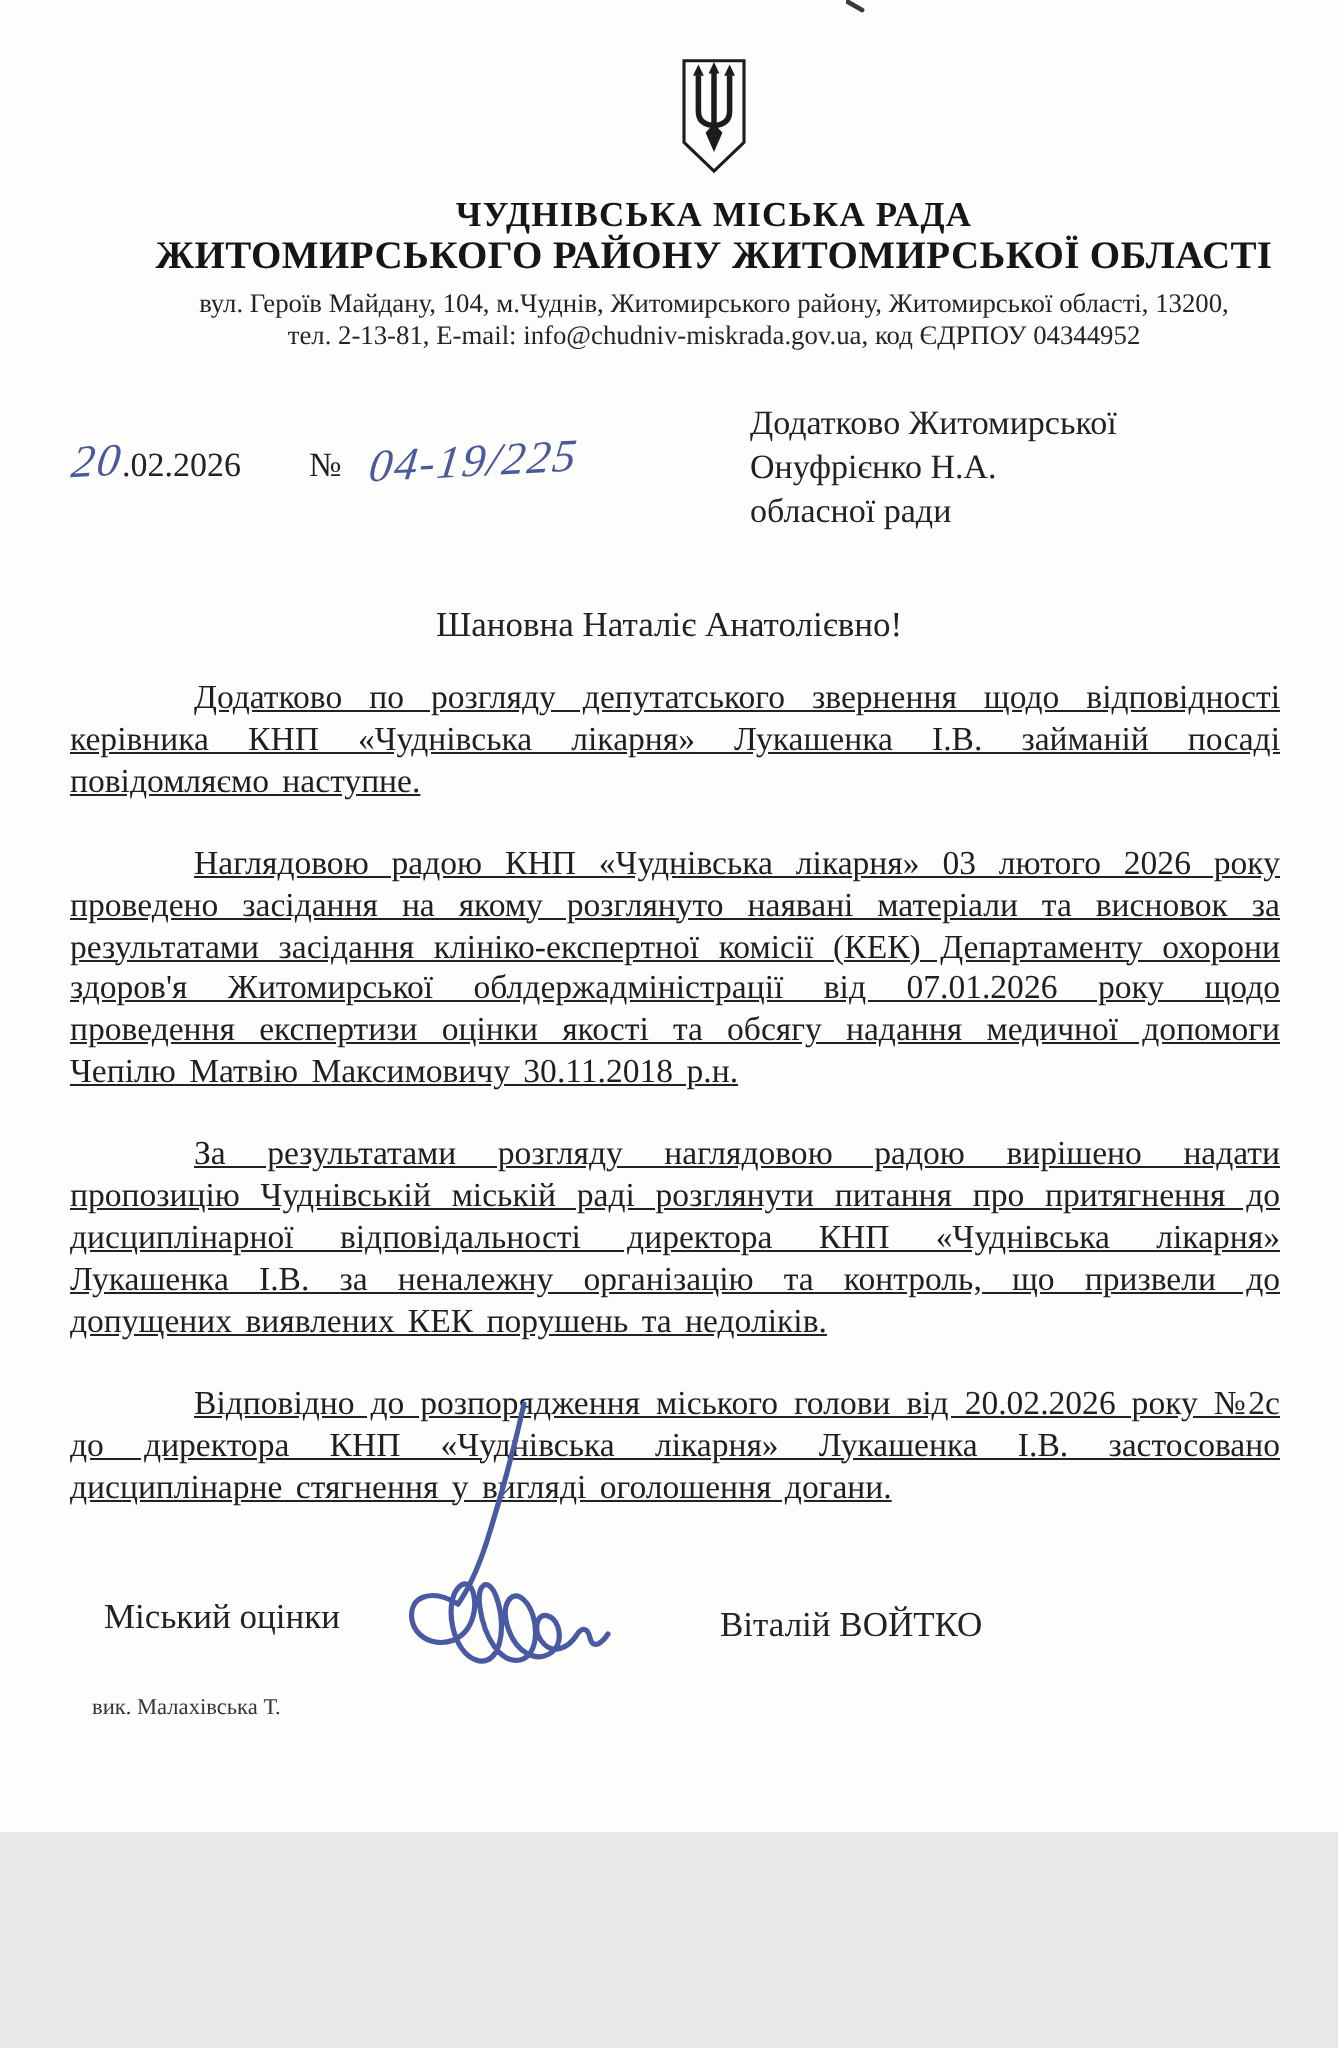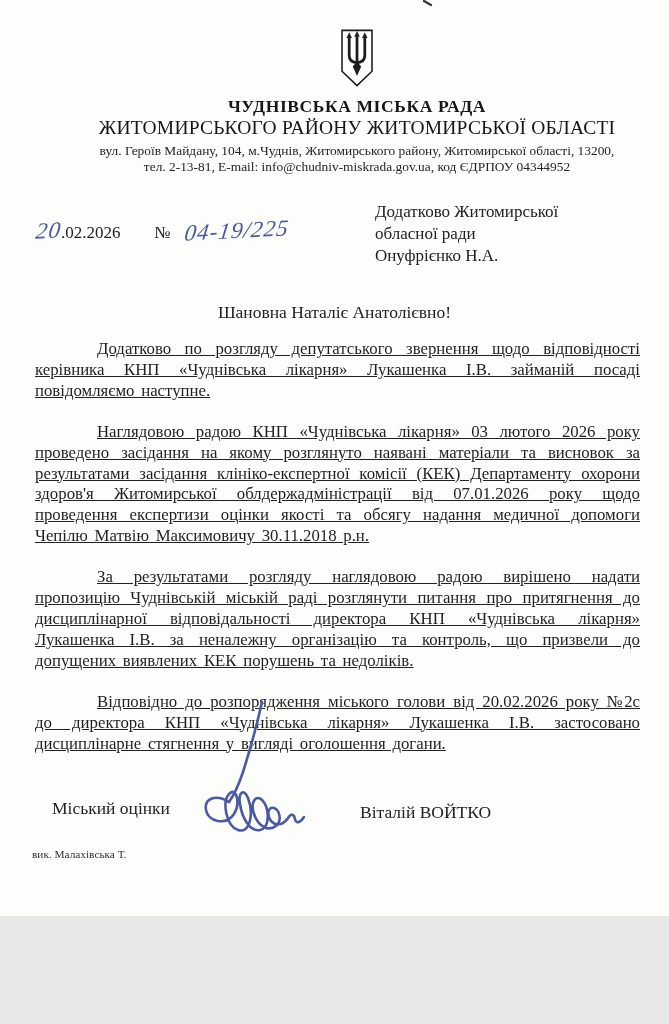--- a/index.html
+++ b/index.html
@@ -30,21 +30,21 @@
     height: 60px;
   }
   .org-name-1 {
     margin-top: 4px;
     font-weight: bold;
     font-size: 17.5px;
     letter-spacing: 0.6px;
     color: #161616;
   }
   .org-name-2 {
-    font-weight: normal;
+    font-weight: bold;
     font-size: 19.5px;
     letter-spacing: 0.2px;
     color: #161616;
   }
   .org-address {
     margin-top: 4px;
     font-size: 13.4px;
     line-height: 1.2;
     color: #242424;
   }
@@ -130,21 +130,21 @@
   .signature-scrawl {
     position: absolute;
     left: 198px;
     top: 700px;
     width: 120px;
     height: 145px;
   }
   
   .executor {
     position: absolute;
-    left: 32px;
+    left: 46px;
     top: 848px;
     font-size: 11.3px;
     color: #333;
   }
   
   .pen-tick {
     position: absolute;
     left: 423px;
     top: 0;
     width: 10px;
@@ -185,22 +185,22 @@
 
   <div class="ref-line">
     <span class="ink">20</span>
     <span class="ref-date-typed">.02.2026</span>
     <span class="ref-no-label">№</span>
     <span class="ink">04-19/225</span>
   </div>
 
   <div class="addressee">
     <div>Додатково Житомирської</div>
+    <div>Онуфрієнко Н.А.</div>
     <div>обласної ради</div>
-    <div>Онуфрієнко Н.А.</div>
   </div>
 
   <div class="salutation">Шановна Наталіє Анатолієвно!</div>
 
   <div class="body-text">
     <p>Додатково по розгляду депутатського звернення щодо відповідності керівника КНП «Чуднівська лікарня» Лукашенка І.В. займаній посаді повідомляємо наступне.</p>
     <p>Наглядовою радою КНП «Чуднівська лікарня» 03 лютого 2026 року проведено засідання на якому розглянуто наявані матеріали та висновок за результатами засідання клініко-експертної комісії (КЕК) Департаменту охорони здоров'я Житомирської облдержадміністрації від 07.01.2026 року щодо проведення експертизи оцінки якості та обсягу надання медичної допомоги Чепілю Матвію Максимовичу 30.11.2018 р.н.</p>
     <p>За результатами розгляду наглядовою радою вирішено надати пропозицію Чуднівській міській раді розглянути питання про притягнення до дисциплінарної відповідальності директора КНП «Чуднівська лікарня» Лукашенка І.В. за неналежну організацію та контроль, що призвели до допущених виявлених КЕК порушень та недоліків.</p>
     <p>Відповідно до розпорядження міського голови від 20.02.2026 року №2с до директора КНП «Чуднівська лікарня» Лукашенка І.В. застосовано дисциплінарне стягнення у вигляді оголошення догани.</p>
   </div>

